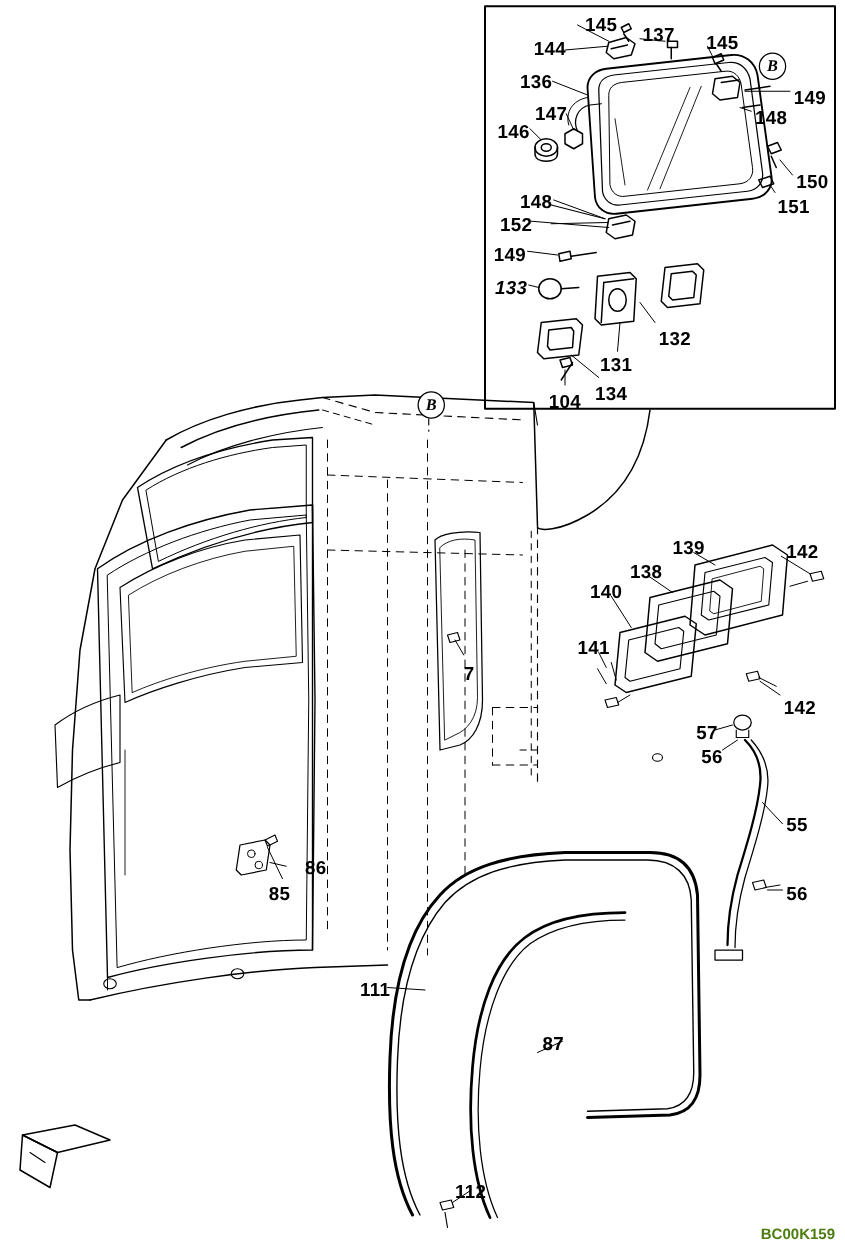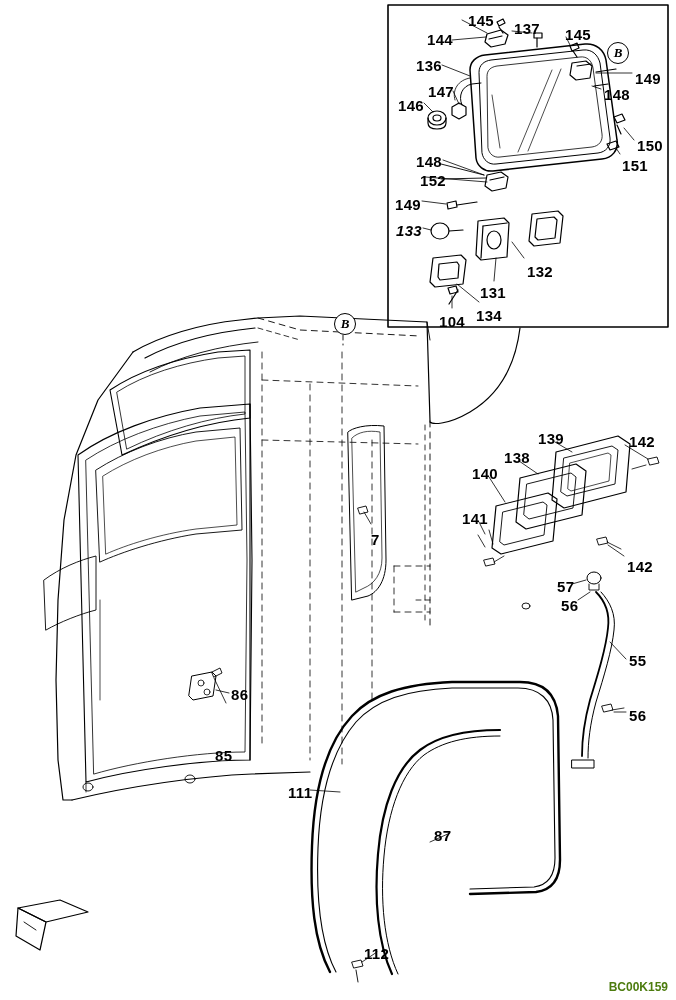--- a/index.html
+++ b/index.html
@@ -274,40 +274,40 @@
   <div class="lbl" style="left:565px; top:26px;">145</div>
   <div class="lbl" style="left:427px; top:31px;">144</div>
   <div class="lbl" style="left:635px; top:70px;">149</div>
   <div class="lbl" style="left:416px; top:57px;">136</div>
   <div class="lbl" style="left:604px; top:86px;">148</div>
   <div class="lbl" style="left:428px; top:83px;">147</div>
   <div class="lbl" style="left:398px; top:97px;">146</div>
   <div class="lbl" style="left:637px; top:137px;">150</div>
   <div class="lbl" style="left:622px; top:157px;">151</div>
   <div class="lbl" style="left:416px; top:153px;">148</div>
-  <div class="lbl" style="left:420px; top:172px;text-align:right;">152</div>
+  <div class="lbl" style="left:400px; top:172px;text-align:right;">152</div>
   <div class="lbl" style="left:395px; top:196px;">149</div>
   <div class="lbl" style="left:396px; top:222px;font-style:italic;">133</div>
   <div class="lbl" style="left:527px; top:263px;">132</div>
   <div class="lbl" style="left:480px; top:284px;">131</div>
   <div class="lbl" style="left:476px; top:307px;">134</div>
   <div class="lbl" style="left:439px; top:313px;">104</div>
   <div class="lbl" style="left:538px; top:430px;">139</div>
   <div class="lbl" style="left:629px; top:433px;">142</div>
   <div class="lbl" style="left:504px; top:449px;">138</div>
   <div class="lbl" style="left:472px; top:465px;">140</div>
   <div class="lbl" style="left:462px; top:510px;">141</div>
   <div class="lbl" style="left:627px; top:558px;">142</div>
   <div class="lbl" style="left:557px; top:578px;">57</div>
   <div class="lbl" style="left:561px; top:597px;">56</div>
   <div class="lbl" style="left:371px; top:531px;">7</div>
   <div class="lbl" style="left:629px; top:652px;">55</div>
   <div class="lbl" style="left:629px; top:707px;">56</div>
-  <div class="lbl" style="left:231px; top:686px;">86</div>
-  <div class="lbl" style="left:215px; top:707px;margin-top:40px;">85</div>
+  <div class="lbl" style="left:244px; top:686px;">86</div>
+  <div class="lbl" style="left:215px; top:707px;">85</div>
   <div class="lbl" style="left:288px; top:784px;">111</div>
   <div class="lbl" style="left:434px; top:827px;">87</div>
   <div class="lbl" style="left:364px; top:945px;text-align:right;">112</div>
 
   <div class="circ" style="left:607px; top:42px;">B</div>
   <div class="circ" style="left:334px; top:313px;">B</div>
 
   <div class="code">BC00K159</div>
 </div>
 

